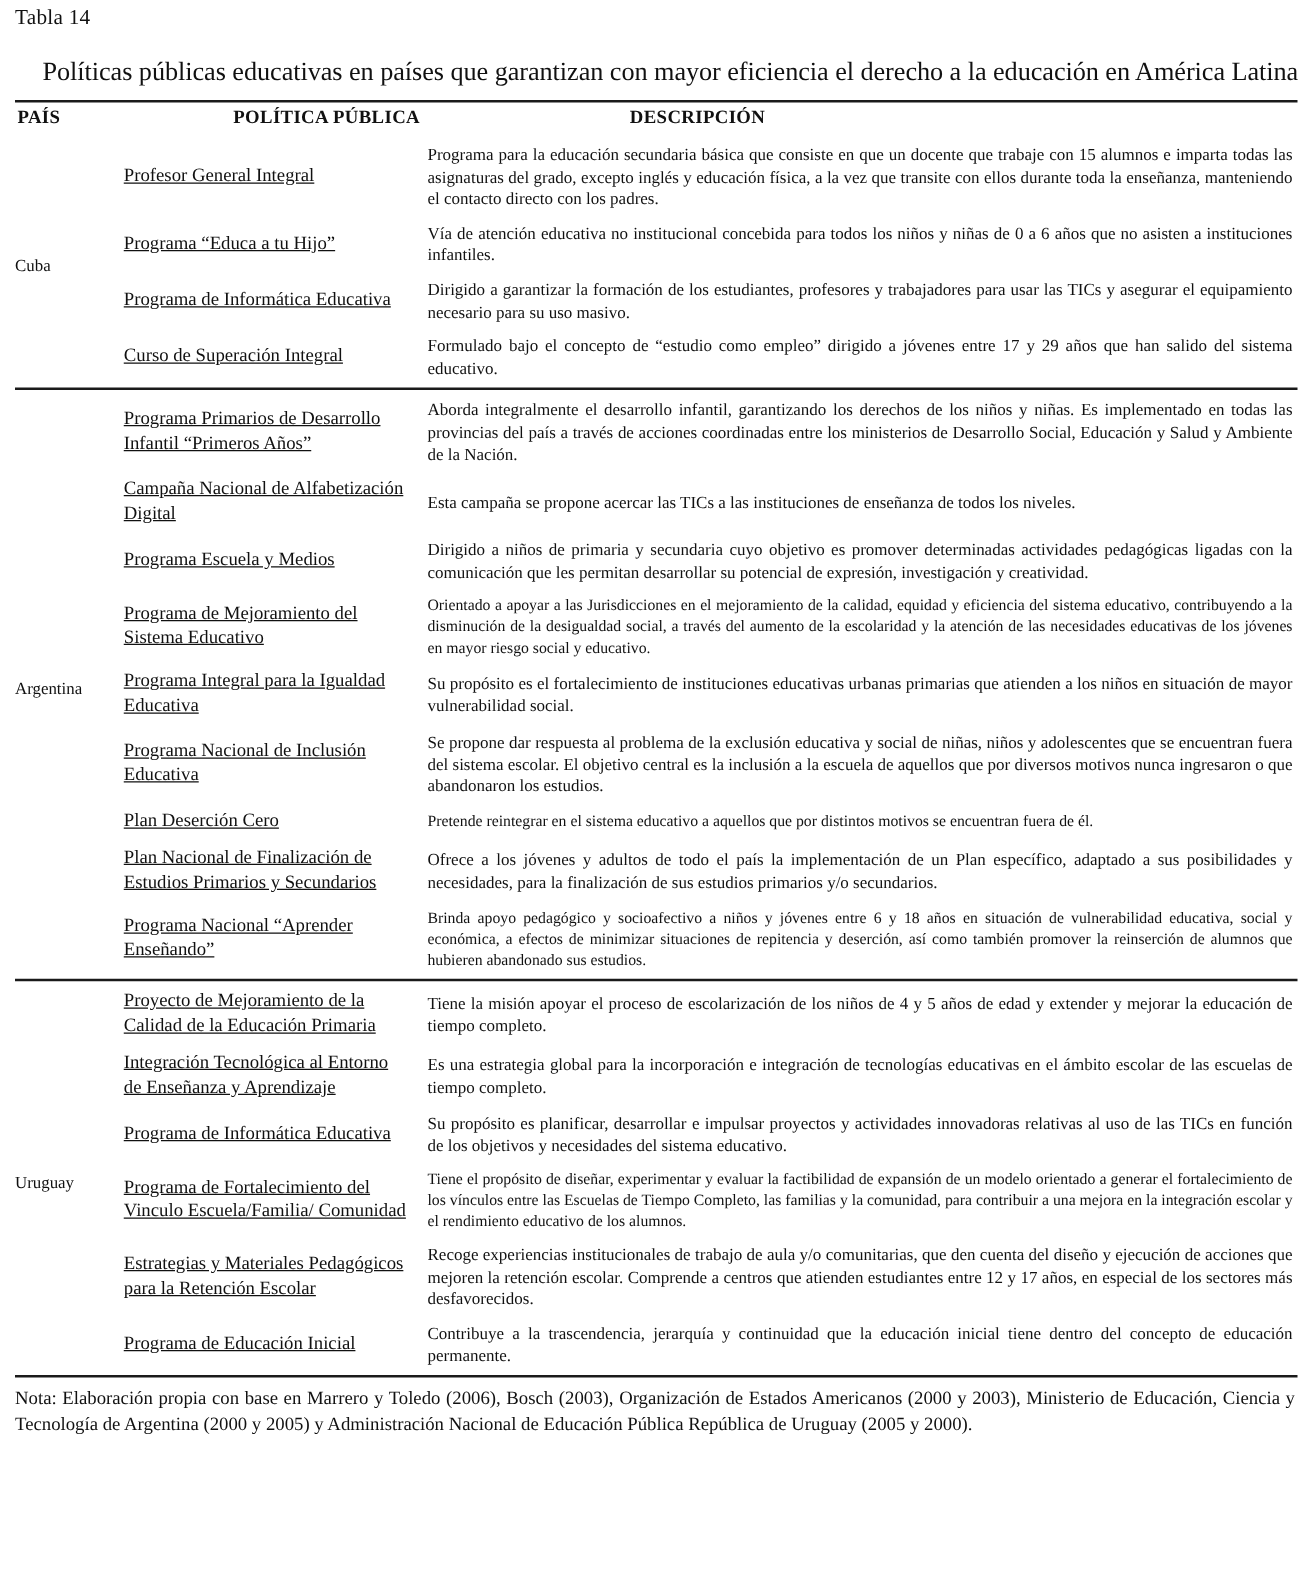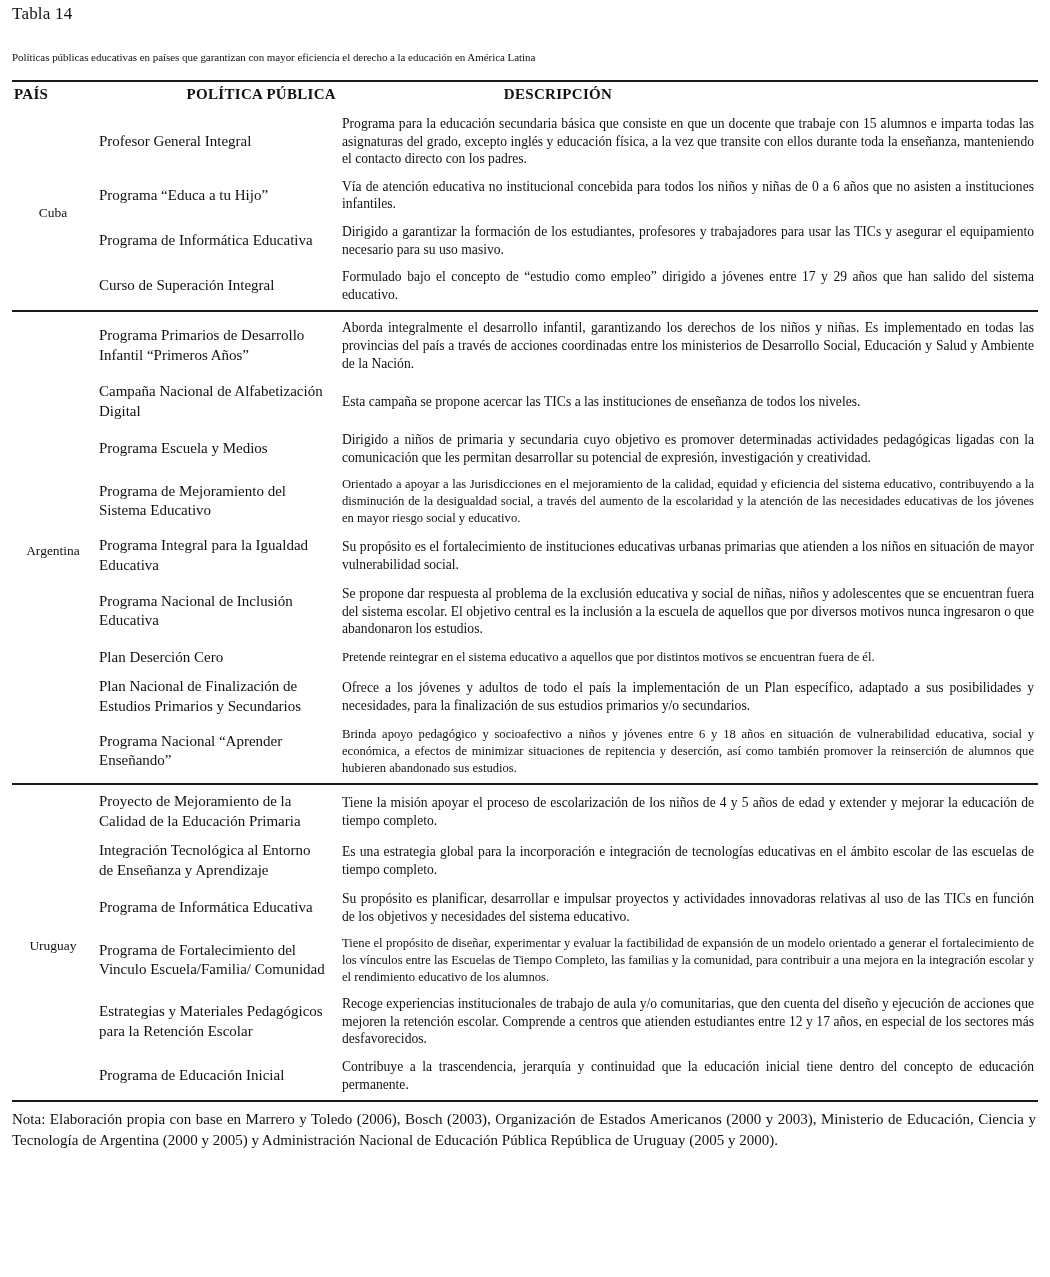--- a/index.html
+++ b/index.html
@@ -22,25 +22,26 @@
     padding: 0 12px;
   }
   .table-number {
     font-size: 17px;
     font-weight: normal;
     letter-spacing: .2px;
     padding-top: 4px;
     line-height: 20px;
   }
   .table-caption {
-    font-size: 11px;
+    font-size: 21px;
     line-height: 22px;
     padding-top: 22px;
     letter-spacing: -.05px;
     white-space: nowrap;
+    margin-left: 22px;
   }
   .rule-top {
     border-top: 2.6px solid #1a1a1a;
     margin-top: 12px;
   }
   .rule-section {
     border-top: 2.0px solid #1a1a1a;
   }
   .rule-bottom {
     border-top: 2.4px solid #1a1a1a;
@@ -65,29 +66,29 @@
   th.h-country { text-align: left;  padding-left: 2px; }
   th.h-policy  { text-align: right;  padding-left: 28px; margin-top: 22px; }
   th.h-desc    { text-align: center; padding-right: 258px; }
 
   td {
     vertical-align: middle;
     padding: 0;
   }
   td.country {
     font-size: 13.5px;
-    text-align: center;
     vertical-align: middle;
     line-height: 16px;
   }
   td.policy {
     font-size: 15px;
     line-height: 19.5px;
     padding: 5px 10px 5px 5px;
     vertical-align: middle;
+    text-decoration: underline;
   }
   td.desc {
     font-size: 13.6px;
     line-height: 17.6px;
     text-align: justify;
     text-justify: inter-word;
     padding: 5px 4px 5px 6px;
     vertical-align: middle;
     hyphens: none;
   }

